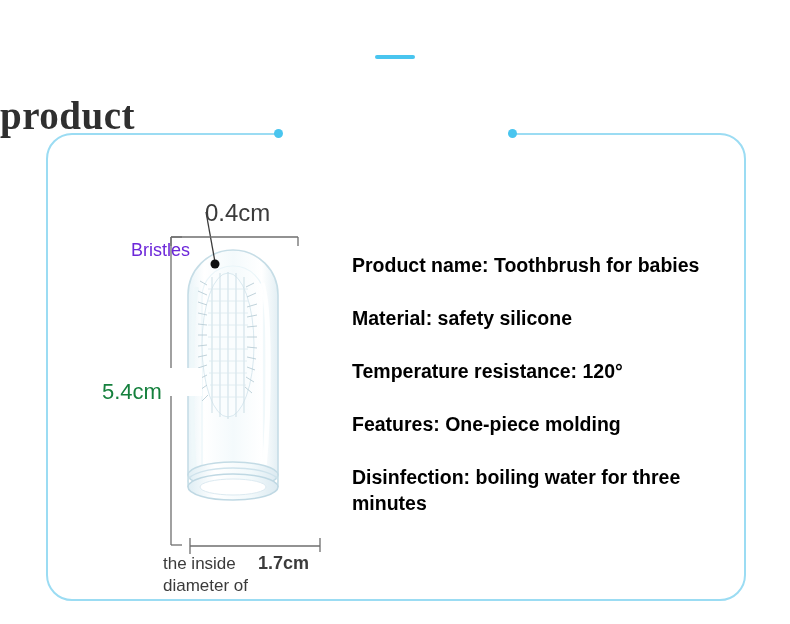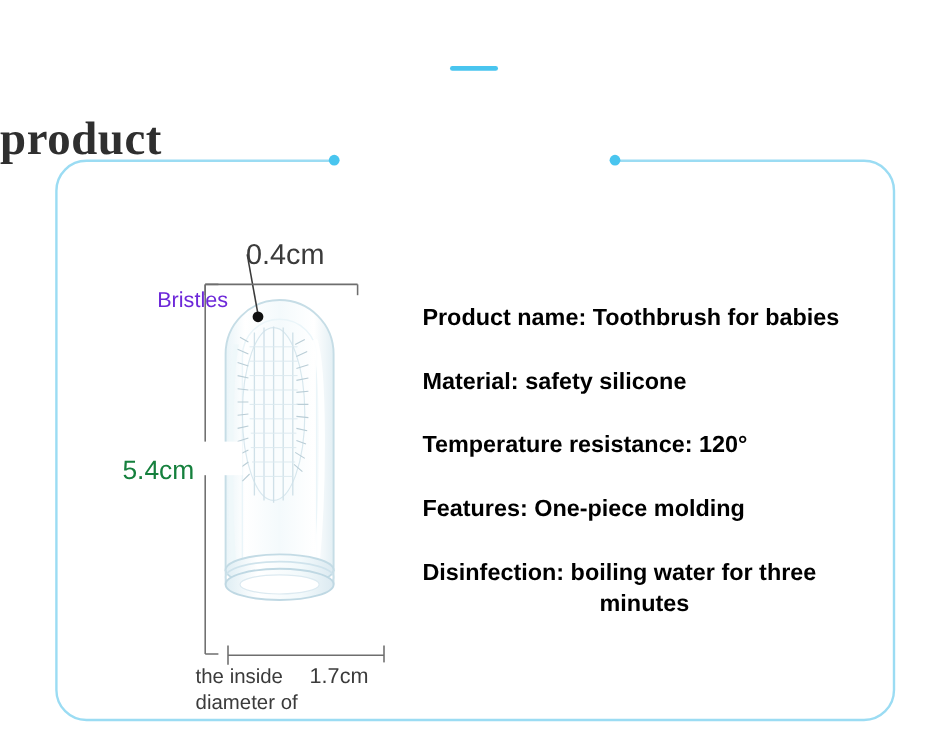--- a/index.html
+++ b/index.html
@@ -91,42 +91,42 @@
   .meas {
     position: absolute;
     color: #4a4a4a;
     font-size: 17px;
     font-family: "Liberation Sans", sans-serif;
     white-space: nowrap;
   }
   .lbl-bristles { left: 131px; top: 196px; font-size: 18px; color: #6d28d9; margin-top: 44px; }
   .lbl-04 { left: 205px; top: 199px; font-size: 24px; color: #3b3b3b; }
   .lbl-54 { left: 102px; top: 379px; font-size: 22px; color: #15803d; }
-  .lbl-17 { left: 258px; top: 553px; font-size: 18px; color: #3b3b3b; }
+  .lbl-17 { left: 258px; top: 553px; font-size: 18px; color: #3b3b3b; font-weight: bold; }
   .lbl-inside {
     left: 163px; top: 553px; font-size: 17px; color: #3b3b3b;
     width: 96px; white-space: normal; line-height: 22px;
   }
 
   
   .specs {
     position: absolute;
     left: 352px;
     top: 252px;
     width: 400px;
   }
   .spec-line {
     font-family: "Liberation Sans", sans-serif;
     font-weight: bold;
     font-size: 19.5px;
     color: #000000;
     margin-bottom: 27px;
     line-height: 26px;
   }
-  .spec-line .wrap2 { display: block; text-align: center; padding-right: 30px; }
+  .spec-line .wrap2 { display: block; text-align: left; padding-right: 30px; }
 </style>
 </head>
 <body>
 
 <div class="page">
 
   <div class="top-dash"></div>
 
   <div class="frame"></div>
   <div class="frame-mask"></div>

